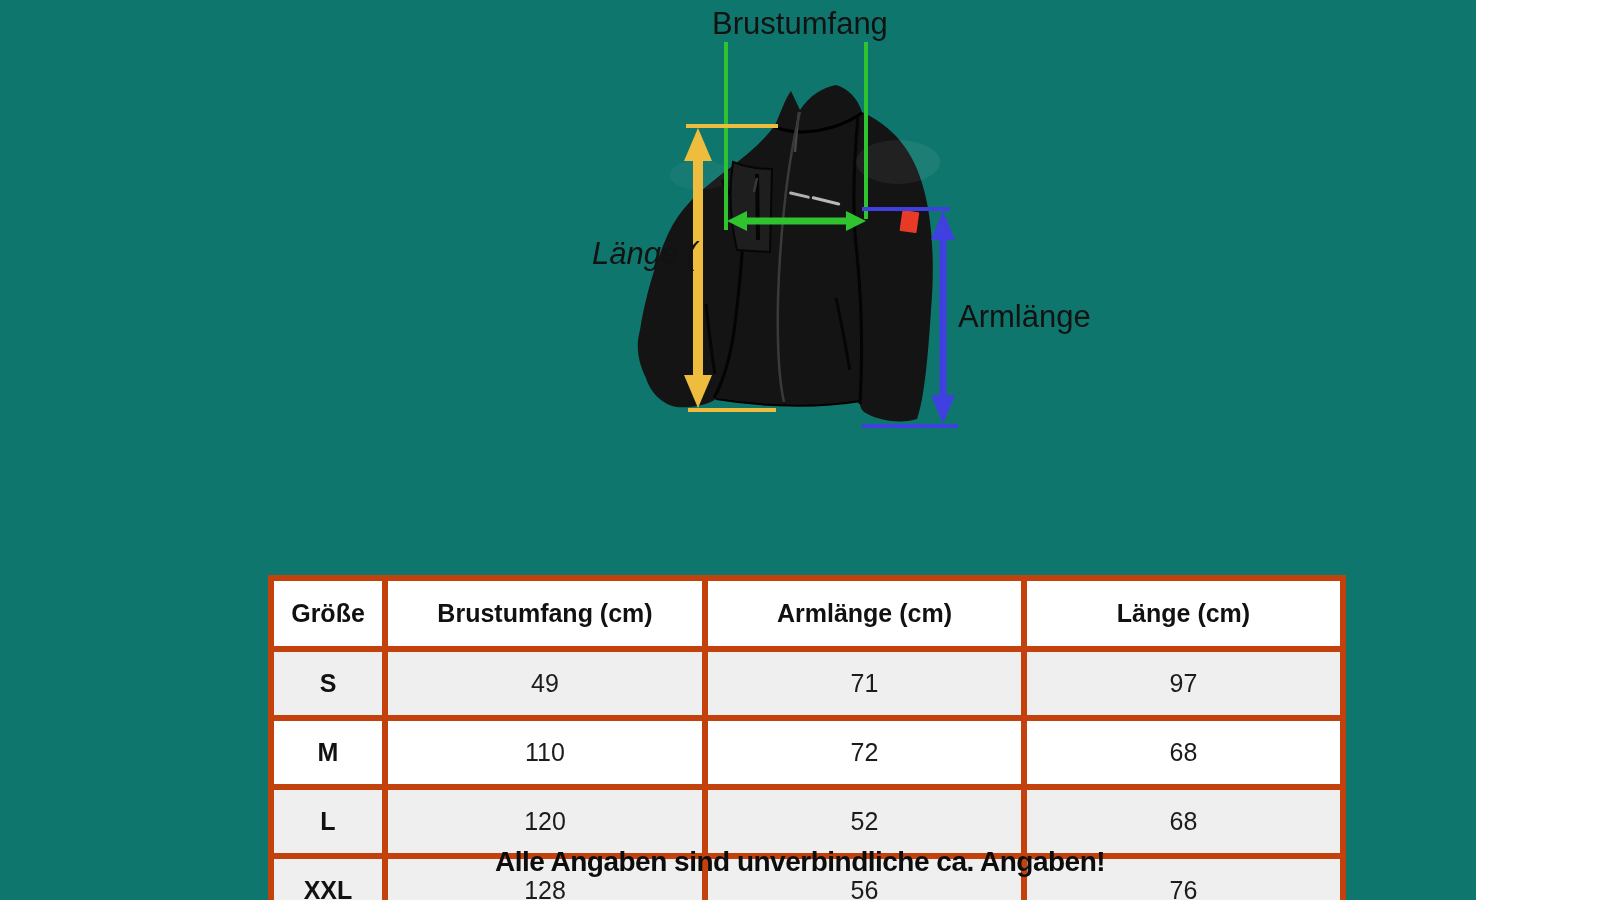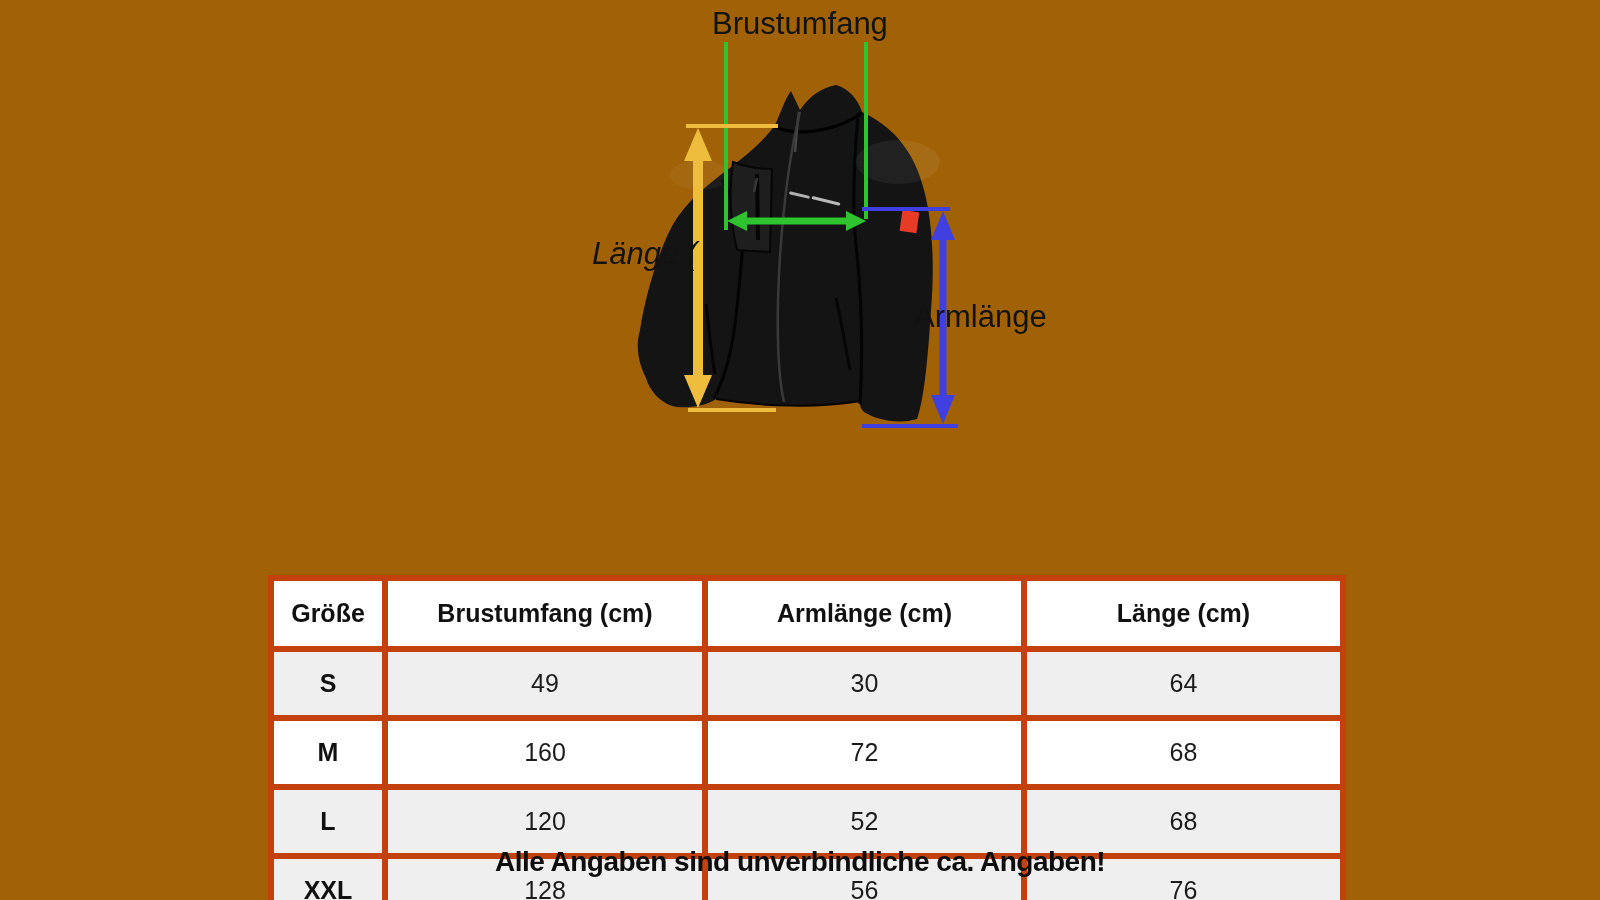--- a/index.html
+++ b/index.html
@@ -1,24 +1,24 @@
 <!DOCTYPE html>
 <html><head>
 <meta charset="utf-8">
 <style>
   html,body{margin:0;padding:0;background:#ffffff;}
   .stage{
-    position:relative;width:1600px;height:900px;background:#a16207;overflow:hidden;
+    position:relative;width:1476px;height:900px;background:#0f766e;overflow:hidden;
     font-family:"Liberation Sans", sans-serif;color:#151515;
   }
   .diagram-svg{position:absolute;left:0;top:0;width:1600px;height:470px;}
   .measure-label{position:absolute;font-size:31px;color:#121212;white-space:nowrap;}
   .label-chest{left:700px;top:6px;width:200px;text-align:center;}
   .label-length{left:592px;top:236px;font-style:italic;}
-  .label-arm{left:914px;top:299px;}
+  .label-arm{left:958px;top:299px;}
   .size-table{
     position:absolute;left:268px;top:575px;width:1072px;
     border-collapse:collapse;table-layout:fixed;
     font-size:25px;color:#1c1c1c;text-align:center;
   }
   .size-table th,.size-table td{
     border:6px solid #c2410c;padding:16px;vertical-align:middle;
     overflow:hidden;white-space:nowrap;
   }
   .size-table th{height:33px;font-weight:700;background:#ffffff;color:#111111;}
@@ -138,26 +138,26 @@
         <th>Größe</th>
         <th>Brustumfang (cm)</th>
         <th>Armlänge (cm)</th>
         <th>Länge (cm)</th>
       </tr>
     </thead>
     <tbody>
       <tr class="shade">
         <td class="sz">S</td>
         <td>49</td>
-        <td>30</td>
-        <td>64</td>
+        <td>71</td>
+        <td>97</td>
       </tr>
       <tr class="plain">
         <td class="sz">M</td>
-        <td>160</td>
+        <td>110</td>
         <td>72</td>
         <td>68</td>
       </tr>
       <tr class="shade">
         <td class="sz">L</td>
         <td>120</td>
         <td>52</td>
         <td>68</td>
       </tr>
       <tr class="shade">

